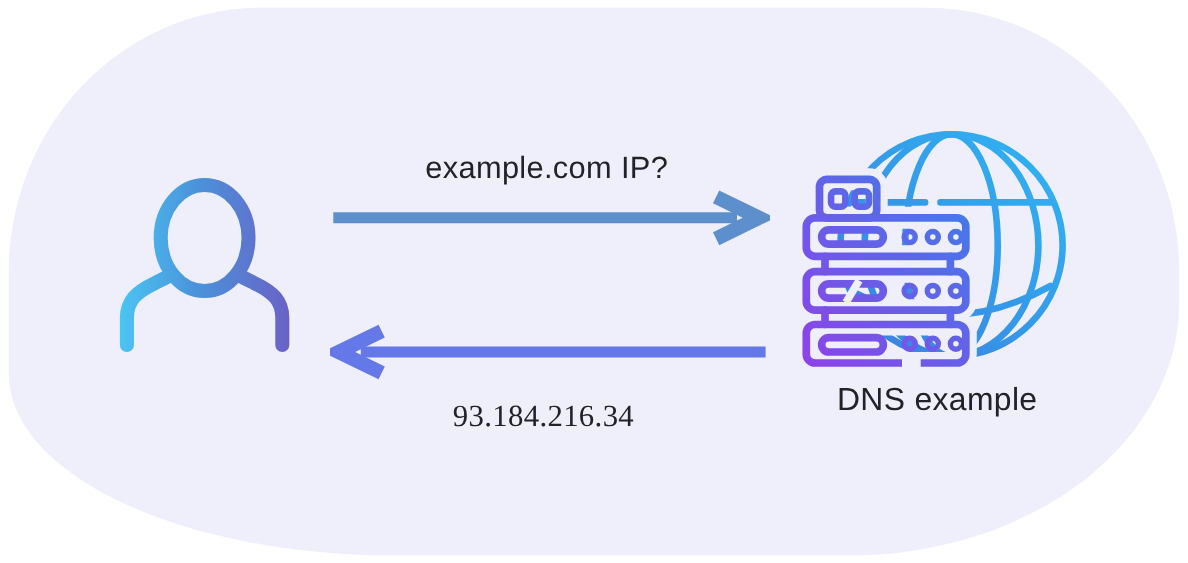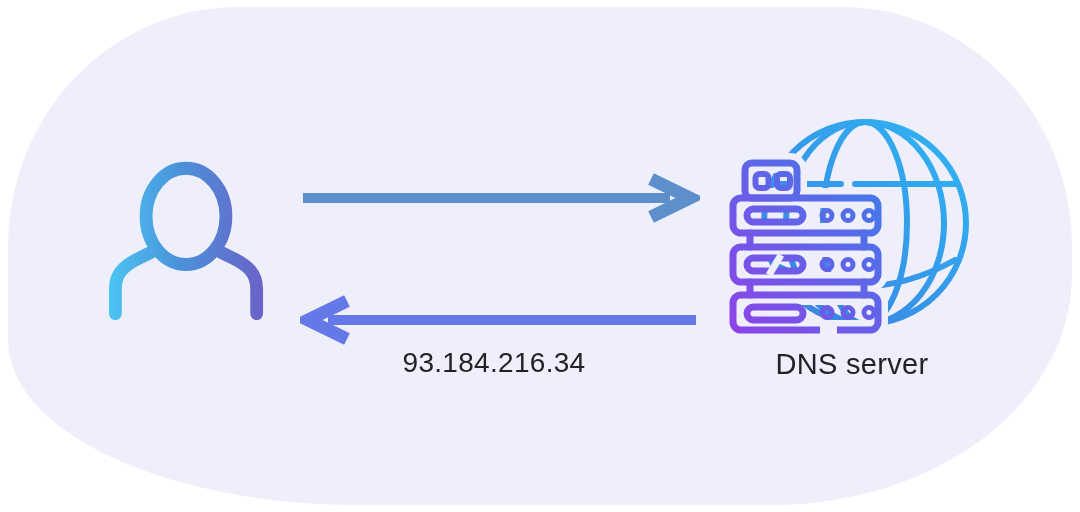--- a/index.html
+++ b/index.html
@@ -43,28 +43,29 @@
     </g>
   </svg>
 
 
   <svg class="abs" style="left:296px;top:170px;" width="404" height="57" viewBox="0 0 404 57">
     <g fill="none" stroke-linecap="butt" stroke-linejoin="miter">
       <line x1="7" y1="28" x2="374" y2="28" stroke-width="10" stroke="#5d8fcc"></line>
       <polyline points="355,9 394,28 355,47" stroke-width="13" stroke="#5d8fcc"></polyline>
     </g>
   </svg>
+  <div class="label" style="left:497px;top:138px;">example.com IP?</div>
 
   <svg class="abs" style="left:300px;top:292px;" width="404" height="57" viewBox="0 0 404 57">
     <g fill="none" stroke-linecap="butt" stroke-linejoin="miter">
       <line x1="396" y1="28" x2="28" y2="28" stroke-width="10" stroke="#6478e8"></line>
       <polyline points="47,9 8,28 47,47" stroke-width="13" stroke="#6478e8"></polyline>
     </g>
   </svg>
-  <div class="label" style="left:494px;top:348px;">93.184.216.34</div>
+  <div class="label" style="left:494px;top:364px;font-family:Liberation Serif, serif;">93.184.216.34</div>
 
   <svg class="abs" style="left:723px;top:106px;" width="262" height="237" viewBox="0 0 262 237">
     <defs>
       <linearGradient id="gglobe" gradientUnits="userSpaceOnUse" x1="42" y1="216" x2="242" y2="16">
         <stop offset="0" stop-color="#3b7ee0"></stop>
         <stop offset="1" stop-color="#2fb6f3"></stop>
       </linearGradient>
       <linearGradient id="gsrv" gradientUnits="userSpaceOnUse" x1="10" y1="224" x2="170" y2="80">
         <stop offset="0" stop-color="#8d43e8"></stop>
         <stop offset="1" stop-color="#3f7de9"></stop>
@@ -113,15 +114,15 @@
           <circle cx="146" cy="206.5" r="5"></circle>
       </g>
     </g>
 
     <g stroke="#efeffb" fill="none">
       <line x1="58" y1="149" x2="46" y2="169" stroke-width="7"></line>
       <line x1="97" y1="224.5" x2="114" y2="224.5" stroke-width="9"></line>
     </g>
   </svg>
 
-  <div class="label entity" style="left:852px;top:349px;">DNS server</div>
+  <div class="label entity" style="left:852px;top:349px;">DNS example</div>
 
 </div>
 
 </body></html>

